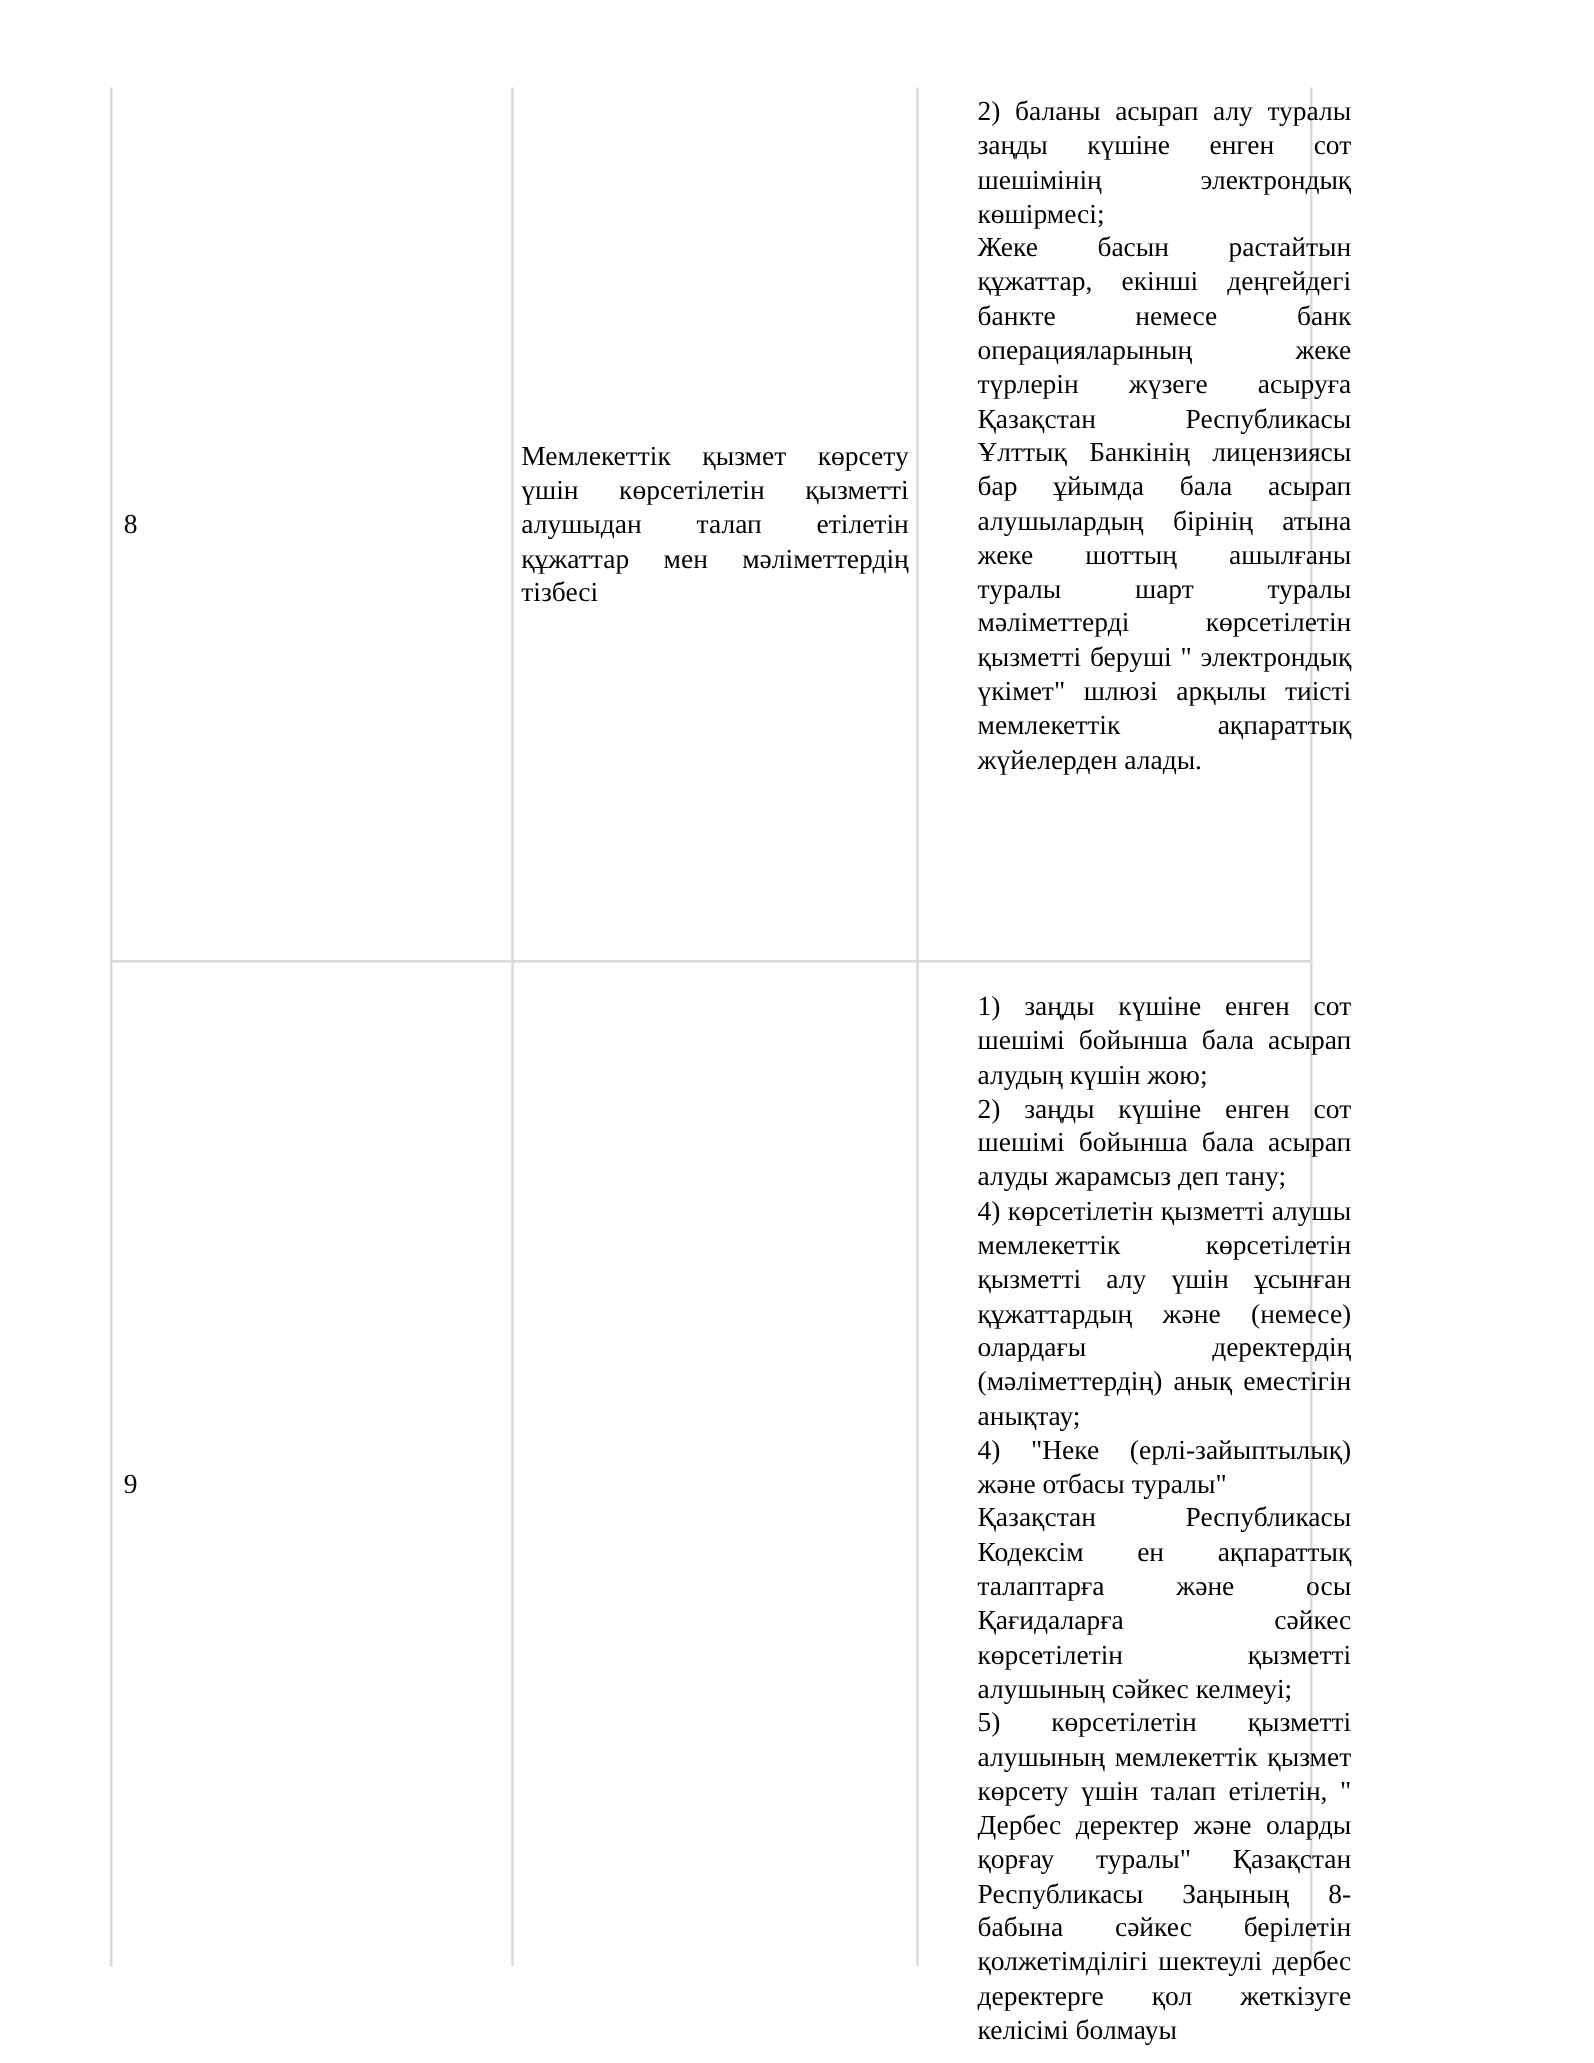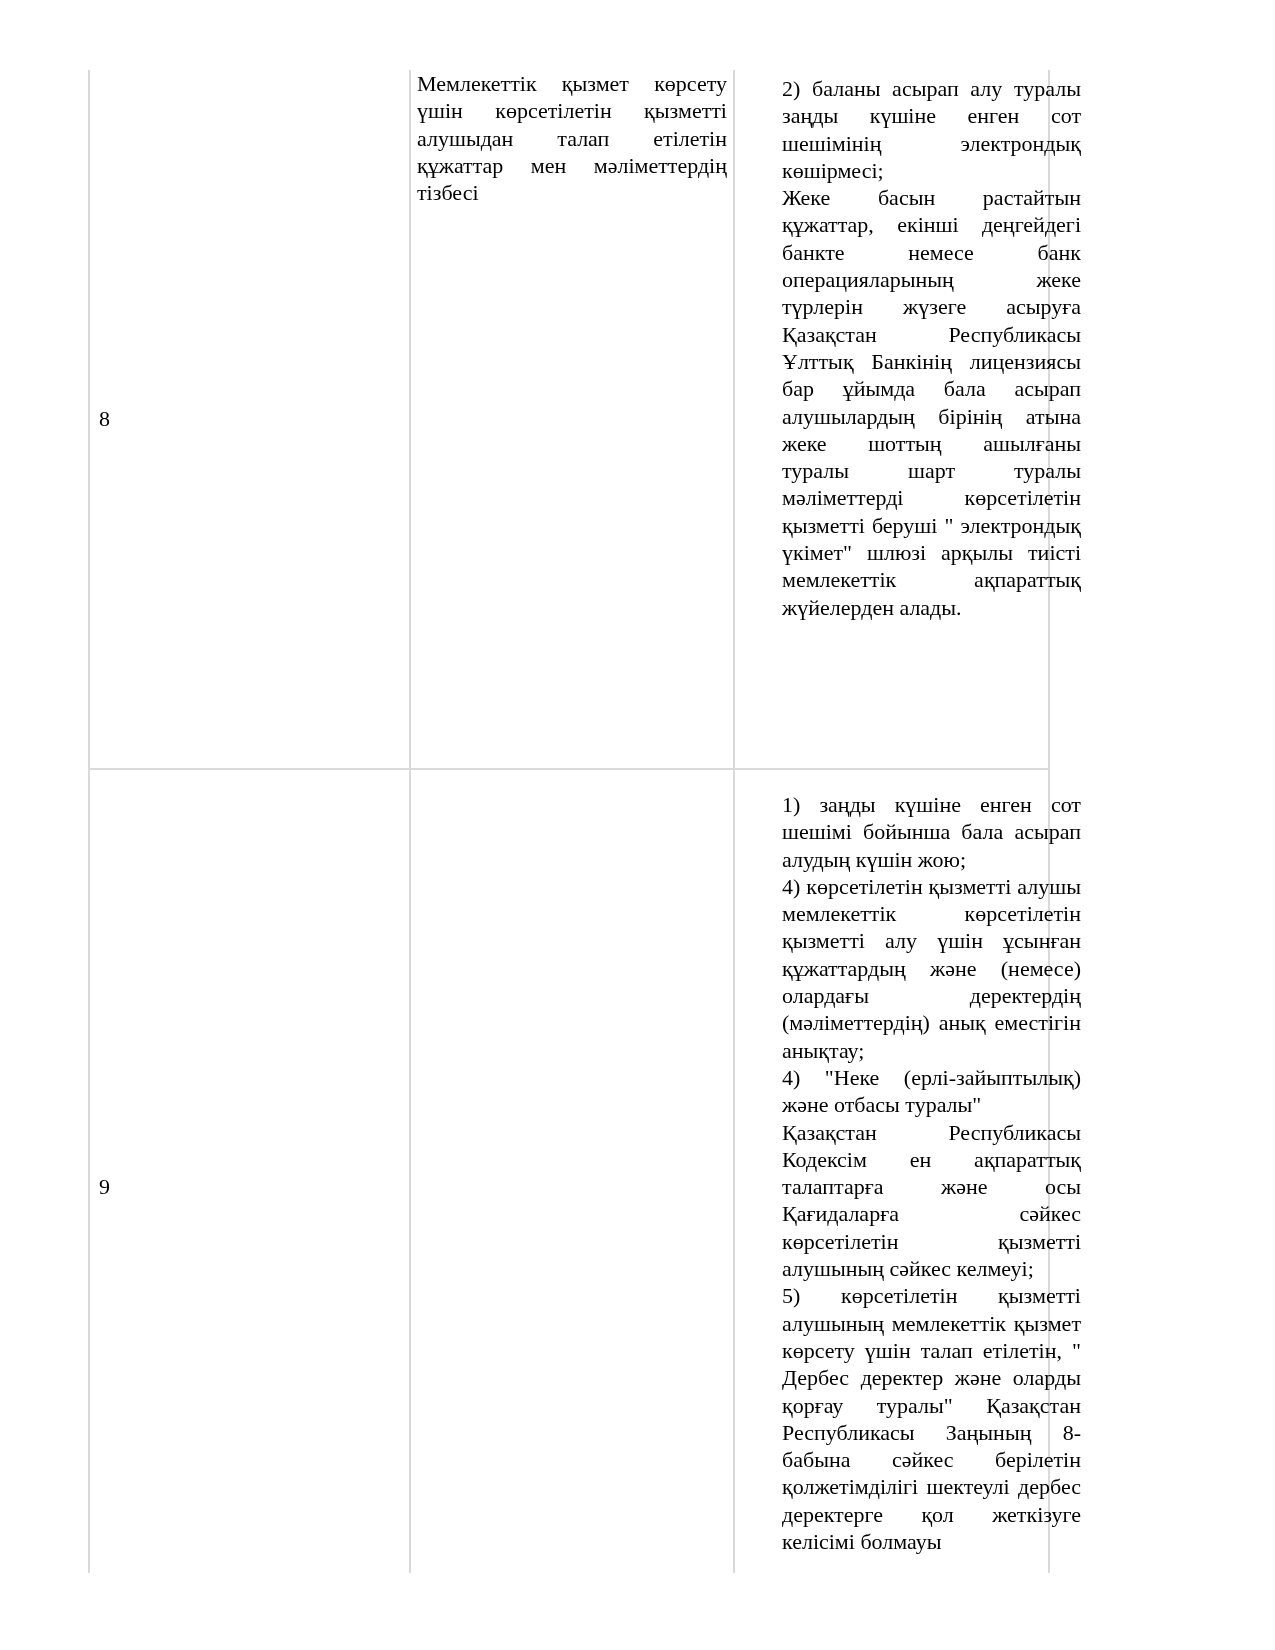--- a/index.html
+++ b/index.html
@@ -31,20 +31,21 @@
   }
   .cell p { margin: 0; }
 
   .cell-num {
     display: flex;
     align-items: center;
     padding-left: 9px;
   }
   .cell-label {
     display: flex;
+    align-items: center;
     font-family: Liberation Serif, serif;
   }
   .cell-label p {
     width: 100%;
     padding: 0 6px;
     box-sizing: border-box;
     text-align: justify;
   }
   .cell-content {
     padding: 5px 7px 0 7px;
@@ -77,19 +78,20 @@
   <div class="cell cell-content r1 c3">
     <p>2) баланы асырап алу туралы заңды күшіне енген сот шешімінің электрондық көшірмесі;</p>
     <p>Жеке басын растайтын құжаттар, екінші деңгейдегі банкте немесе банк операцияларының жеке түрлерін жүзеге асыруға Қазақстан Республикасы Ұлттық Банкінің лицензиясы бар ұйымда бала асырап алушылардың бірінің атына жеке шоттың ашылғаны туралы шарт туралы мәліметтерді көрсетілетін қызметті беруші " электрондық үкімет" шлюзі арқылы тиісті мемлекеттік ақпараттық жүйелерден алады.</p>
   </div>
 
   <div class="cell cell-num r2 c1">
     <p>9</p>
   </div>
   <div class="cell cell-content r2 c3">
     <p>1) заңды күшіне енген сот шешімі бойынша бала асырап алудың күшін жою;</p>
+    <p>2) заңды күшіне енген сот шешімі бойынша бала асырап алуды жарамсыз деп тану;</p>
     <p>4) көрсетілетін қызметті алушы мемлекеттік көрсетілетін қызметті алу үшін ұсынған құжаттардың және (немесе) олардағы деректердің (мәліметтердің) анық еместігін анықтау;</p>
     <p>4) "Неке (ерлі-зайыптылық) және отбасы туралы"</p>
     <p>Қазақстан Республикасы Кодексім ен ақпараттық талаптарға және осы Қағидаларға сәйкес көрсетілетін қызметті алушының сәйкес келмеуі;</p>
     <p>5) көрсетілетін қызметті алушының мемлекеттік қызмет көрсету үшін талап етілетін, " Дербес деректер және оларды қорғау туралы" Қазақстан Республикасы Заңының 8-бабына сәйкес берілетін қолжетімділігі шектеулі дербес деректерге қол жеткізуге келісімі болмауы</p>
   </div>
 
 </div>
 
 </body></html>

